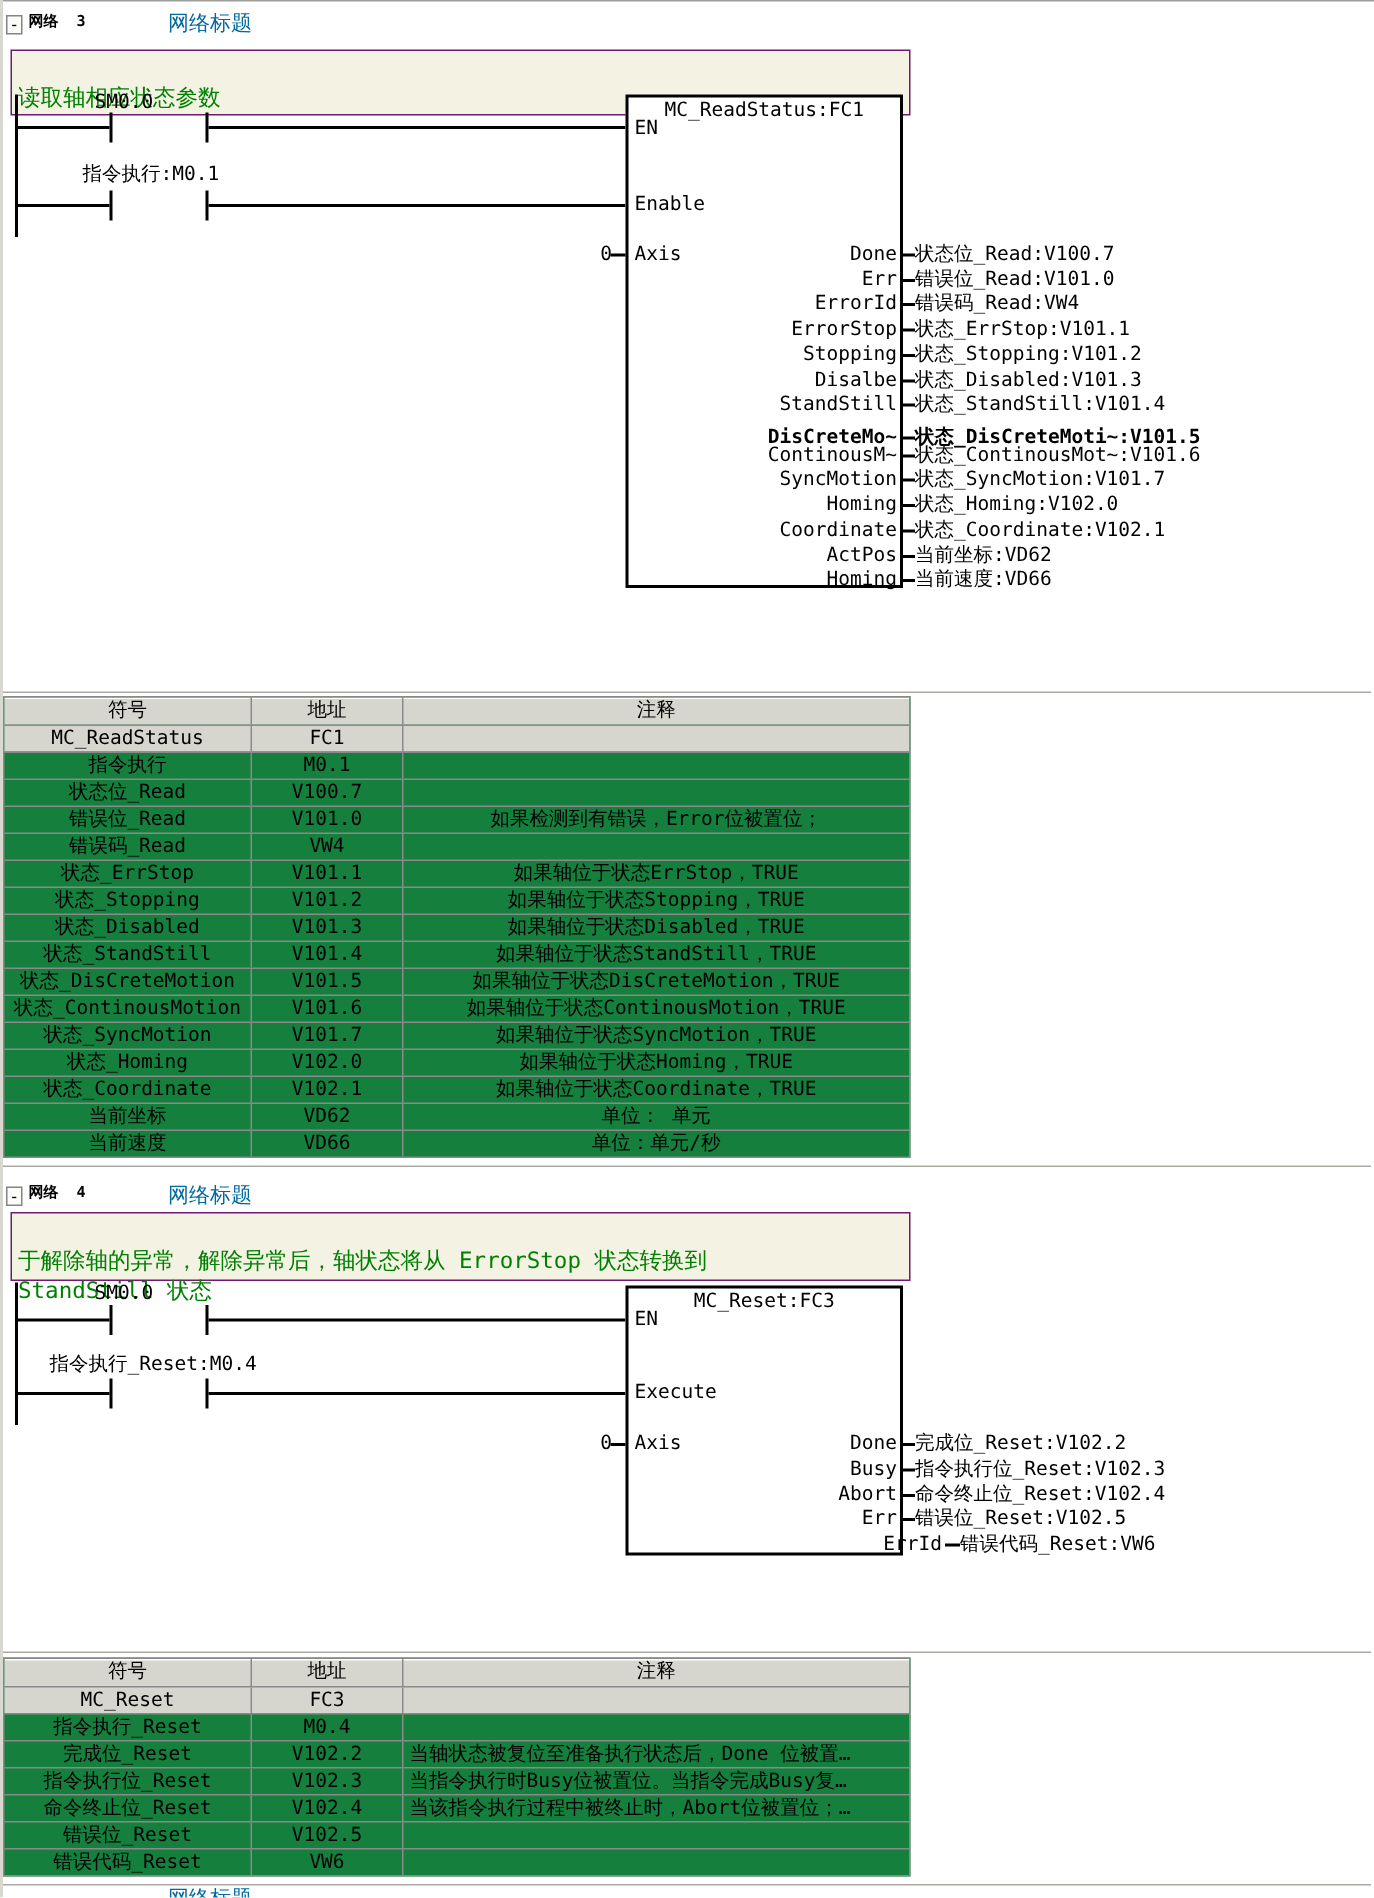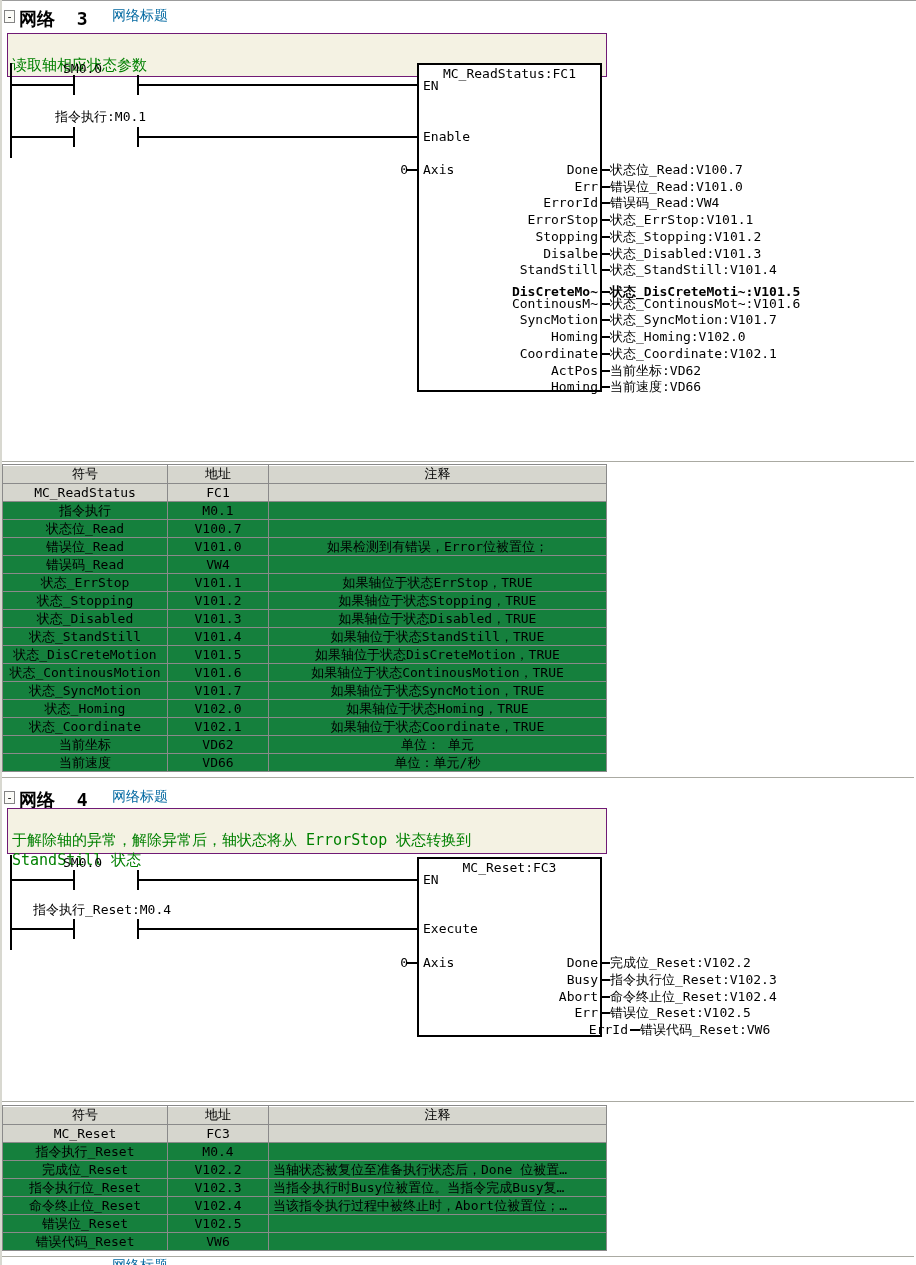--- a/index.html
+++ b/index.html
@@ -15,21 +15,21 @@
   .fbtitle{position:absolute;left:417px;width:185px;text-align:center;font-size:13px;line-height:14px;white-space:pre}
   .pin{position:absolute;left:423px;font-size:13px;line-height:14px;white-space:pre}
   .axisval{position:absolute;left:392px;width:16px;text-align:right;font-size:13px;line-height:14px}
   .outwrap{position:absolute;left:417px;top:0;width:499px;height:0}
   .outrow{position:absolute;left:0;width:499px;height:14px;font-size:13px;line-height:14px}
   .port{position:absolute;right:318px;top:0;white-space:pre}
   .dash{position:absolute;left:183px;top:6px;width:10px;height:2px;background:#000}
   .ext{position:absolute;left:193px;top:0;white-space:pre}
   .nhdr-icon{position:absolute;width:11px;height:13px;border:1px solid #848484;background:#fbfbf7;
              font-size:11px;line-height:11px;text-align:center;box-sizing:border-box}
-  .nhdr-label{position:absolute;font-size:18px;font-weight:bold;white-space:pre}
+  .nhdr-label{position:absolute;font-size:10px;font-weight:bold;white-space:pre}
   .nhdr-title{position:absolute;font-size:14px;color:#0369a1;white-space:pre}
   .cmt{position:absolute;left:7px;width:600px;background:#f4f2e3;border:1px solid #701a75;
        color:#008000;font-size:15px;line-height:20px;padding:21px 4px;box-sizing:border-box}
   .cmtline{white-space:pre}
   .sep{position:absolute;left:2px;width:912px;height:1px;background:#aaaaa2}
   .tbl{position:absolute;left:2px;width:605px;border:1px solid #8a8a8a;box-sizing:border-box;font-size:13px;background:#15803d}
   .trow{display:flex;height:18px;box-sizing:border-box;border-top:1px solid #8a8a8a}
   .thead{background:#d6d6ce;border-top:none;box-shadow:inset 0 1px 0 #ffffff}
   .thead + .trow{background:#d6d6ce}
   .td{line-height:17px;text-align:center;overflow:hidden;white-space:pre;box-sizing:border-box}

